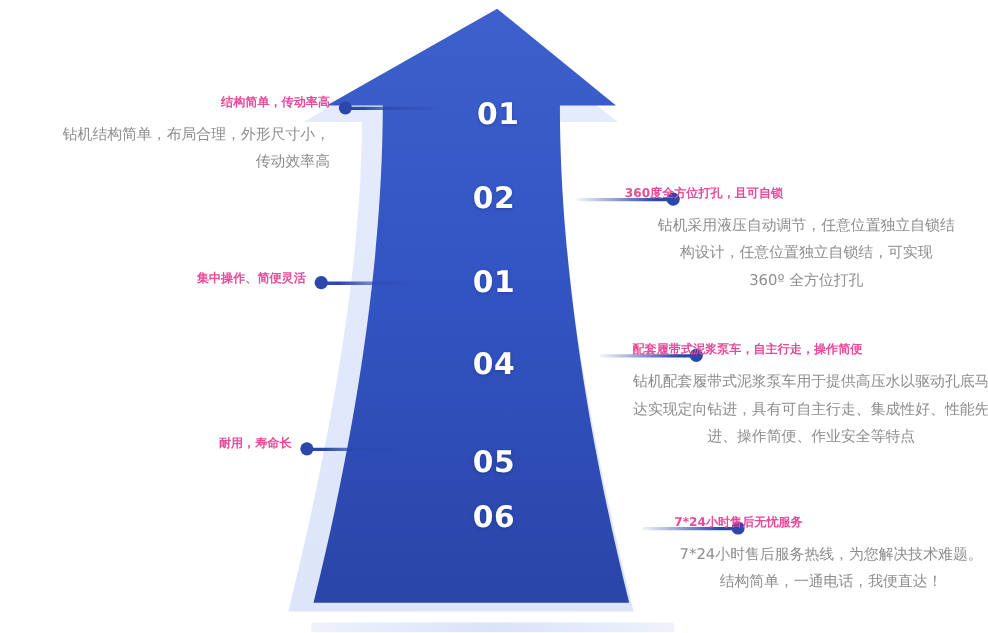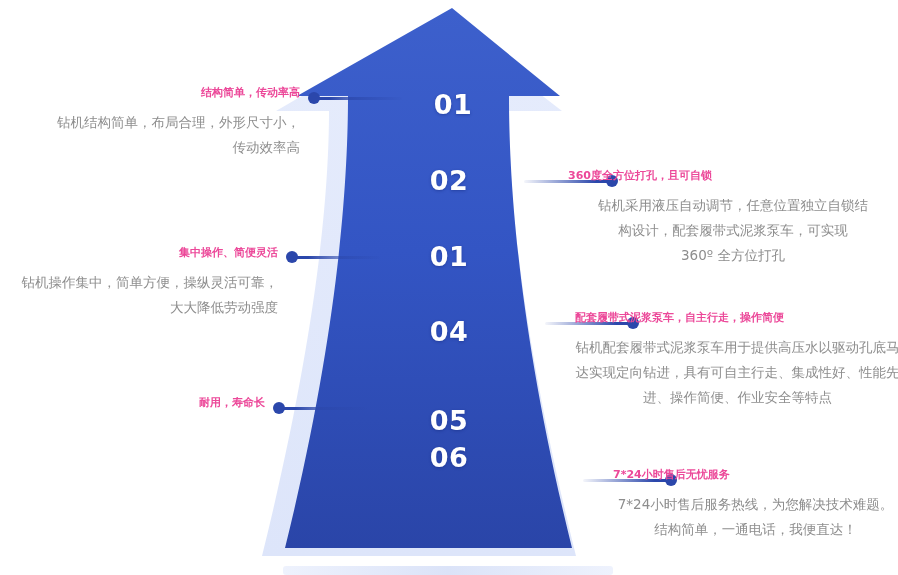--- a/index.html
+++ b/index.html
@@ -133,21 +133,21 @@
          Z"></path>
 
     <rect x="283" y="566" width="330" height="9" rx="3" fill="url(#baseFill)"></rect>
   </svg>
 
   <div class="step-number" style="left:408px; top:91px;">01</div>
   <div class="step-number" style="left:404px; top:167px;">02</div>
   <div class="step-number" style="left:404px; top:243px;">01</div>
   <div class="step-number" style="left:404px; top:318px;">04</div>
   <div class="step-number" style="left:404px; top:407px;">05</div>
-  <div class="step-number" style="left:404px; top:444px;">06</div>
+  <div class="step-number" style="left:404px; top:457px;">06</div>
 
   <div class="connector left" style="left:310px; top:92px;  width:92px;">
     <span class="line"></span>
     <span class="dot"></span>
   </div>
   <div class="connector right" style="left:524px; top:175px; width:92px;">
     <span class="line"></span>
     <span class="dot"></span>
   </div>
   <div class="connector left" style="left:288px; top:251px; width:92px;">
@@ -172,31 +172,27 @@
     <div class="desc">
       <div>钻机结构简单，布局合理，外形尺寸小，</div>
       <div>传动效率高</div>
     </div>
   </div>
 
   <div class="item align-left" style="left:568px; top:169px; width:330px;">
     <div class="title">360度全方位打孔，且可自锁</div>
     <div class="desc">
       <div>钻机采用液压自动调节，任意位置独立自锁结</div>
-      <div>构设计，配套履带式泥浆泵车，可实现</div>
+      <div>构设计，任意位置独立自锁结，可实现</div>
       <div>360º 全方位打孔</div>
     </div>
   </div>
 
   <div class="item align-right" style="left:0px; top:246px; width:278px;">
     <div class="title">集中操作、简便灵活</div>
-    <div class="desc">
-      <div>钻机操作集中，简单方便，操纵灵活可靠，</div>
-      <div>大大降低劳动强度</div>
-    </div>
   </div>
 
   <div class="item align-left" style="left:575px; top:311px; width:325px;">
     <div class="title">配套履带式泥浆泵车，自主行走，操作简便</div>
     <div class="desc">
       <div>钻机配套履带式泥浆泵车用于提供高压水以驱动孔底马</div>
       <div>达实现定向钻进，具有可自主行走、集成性好、性能先</div>
       <div>进、操作简便、作业安全等特点</div>
     </div>
   </div>

